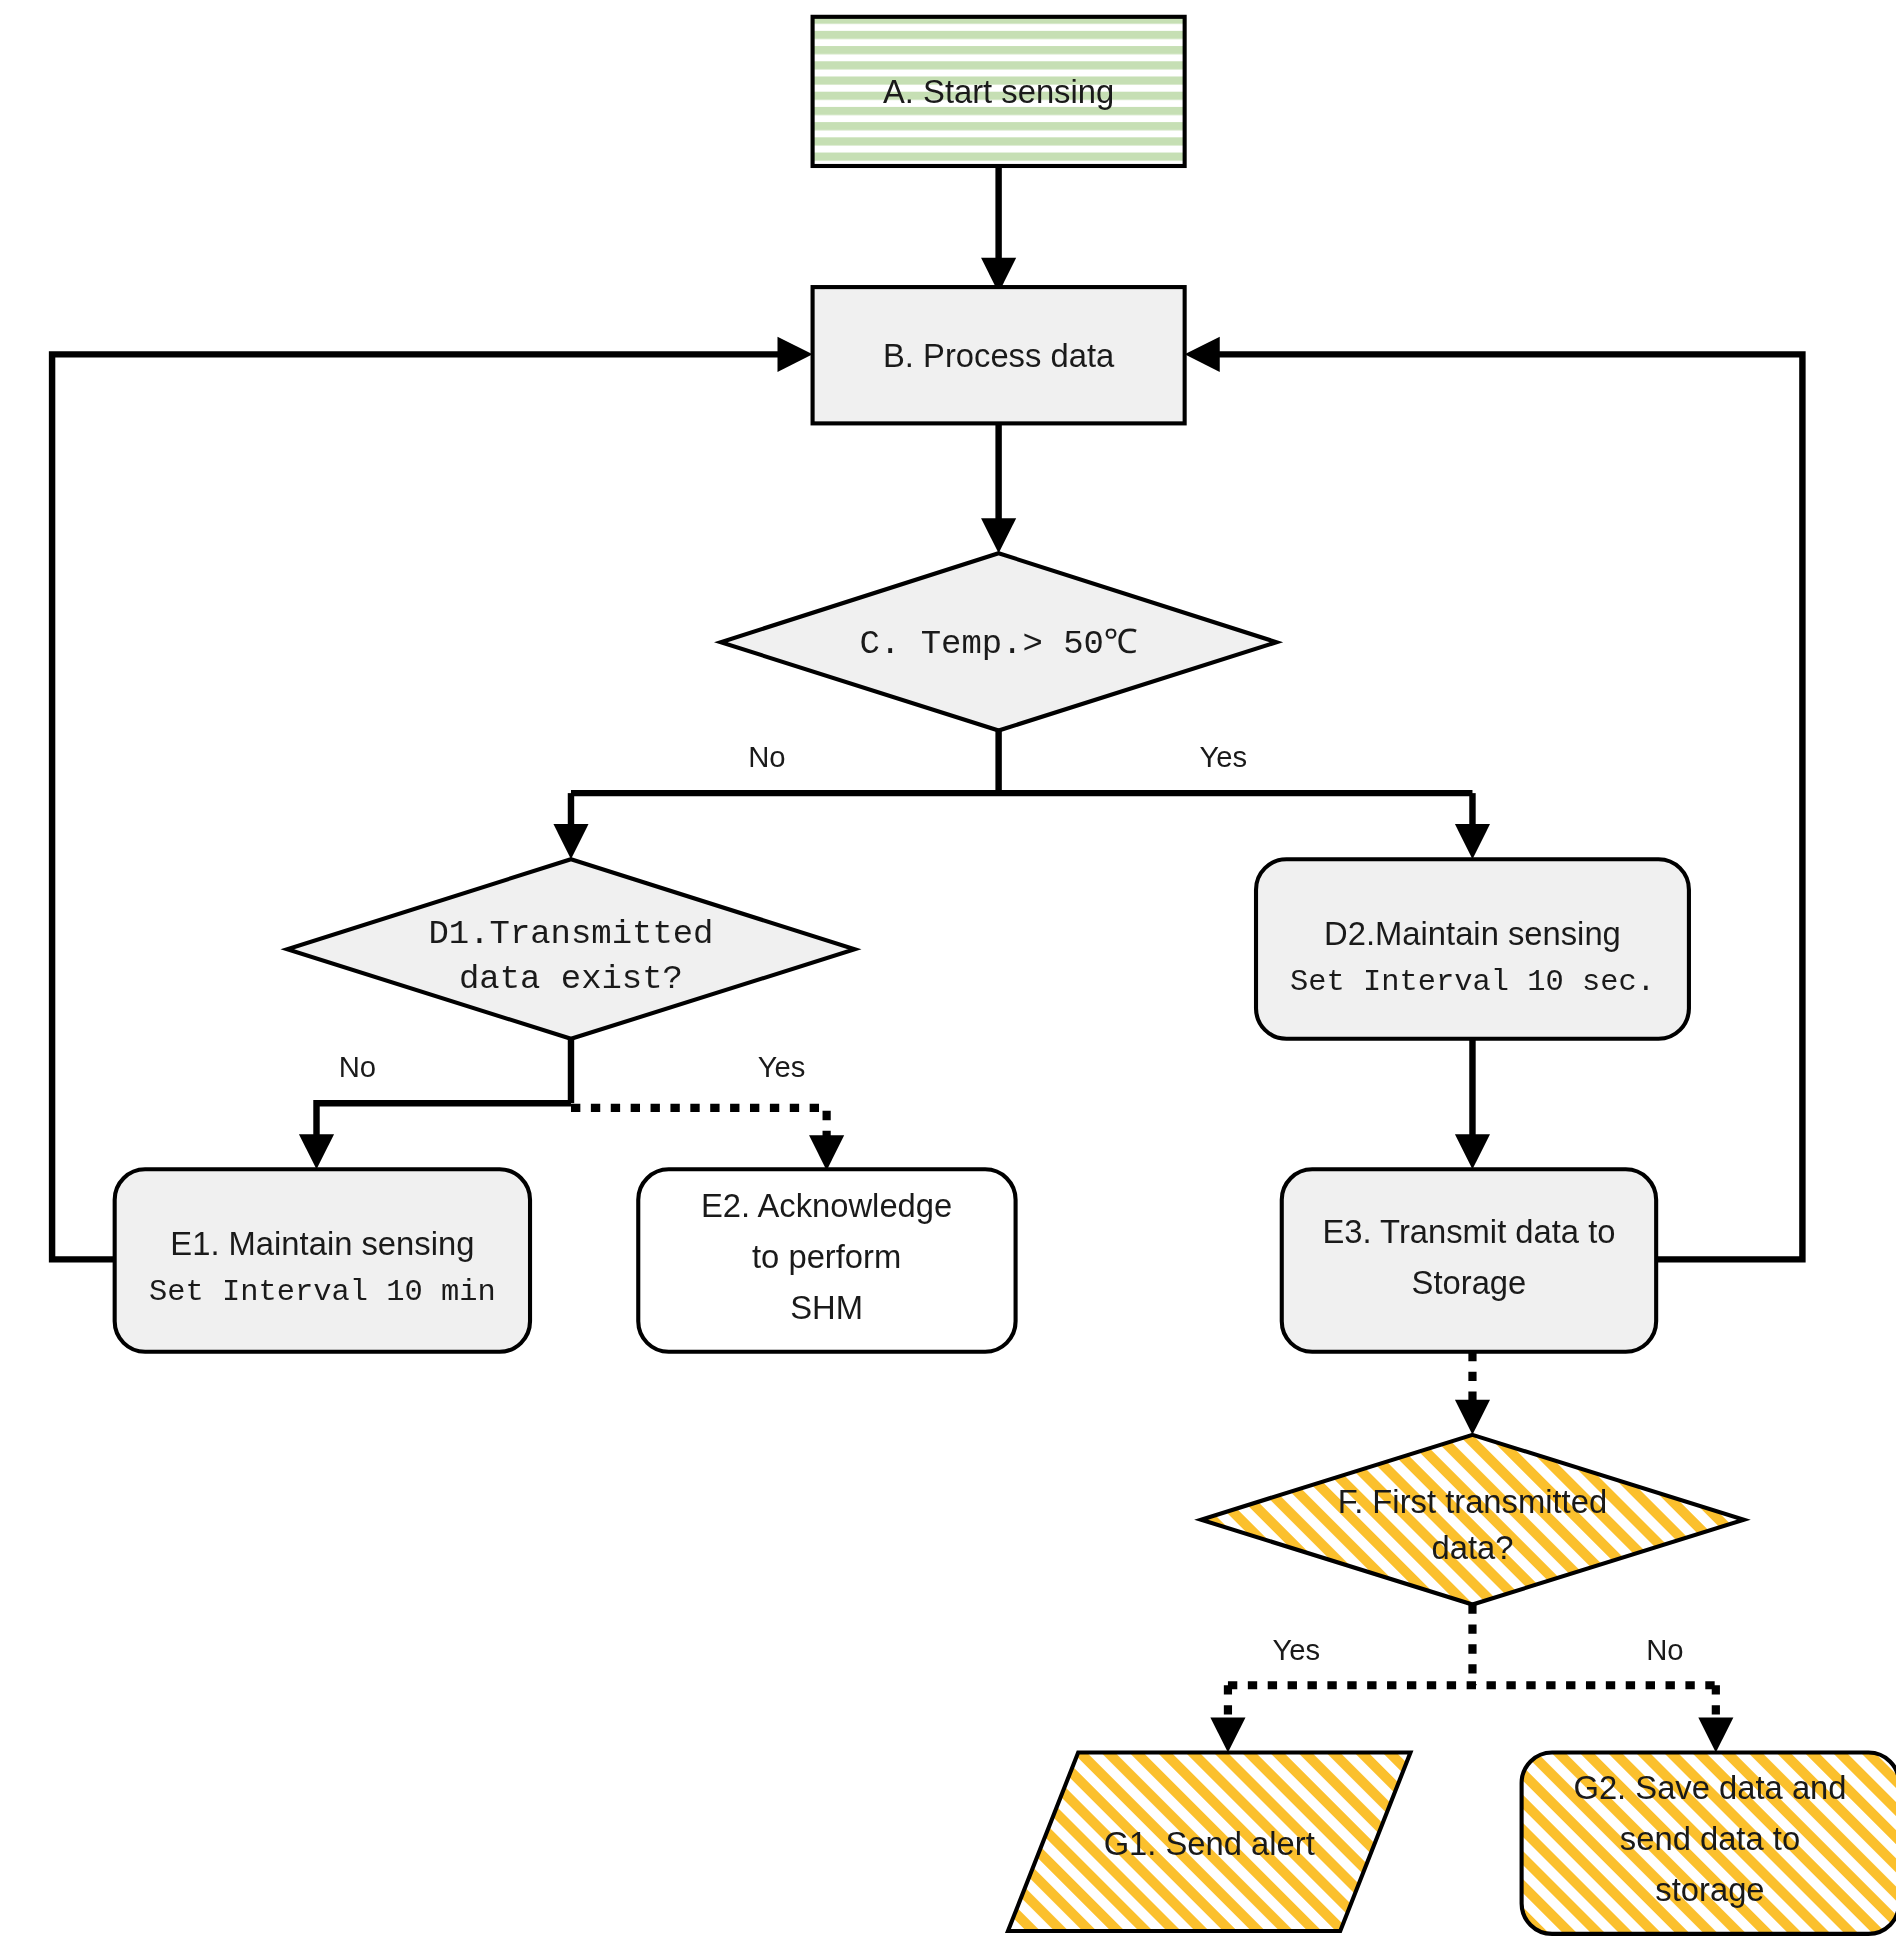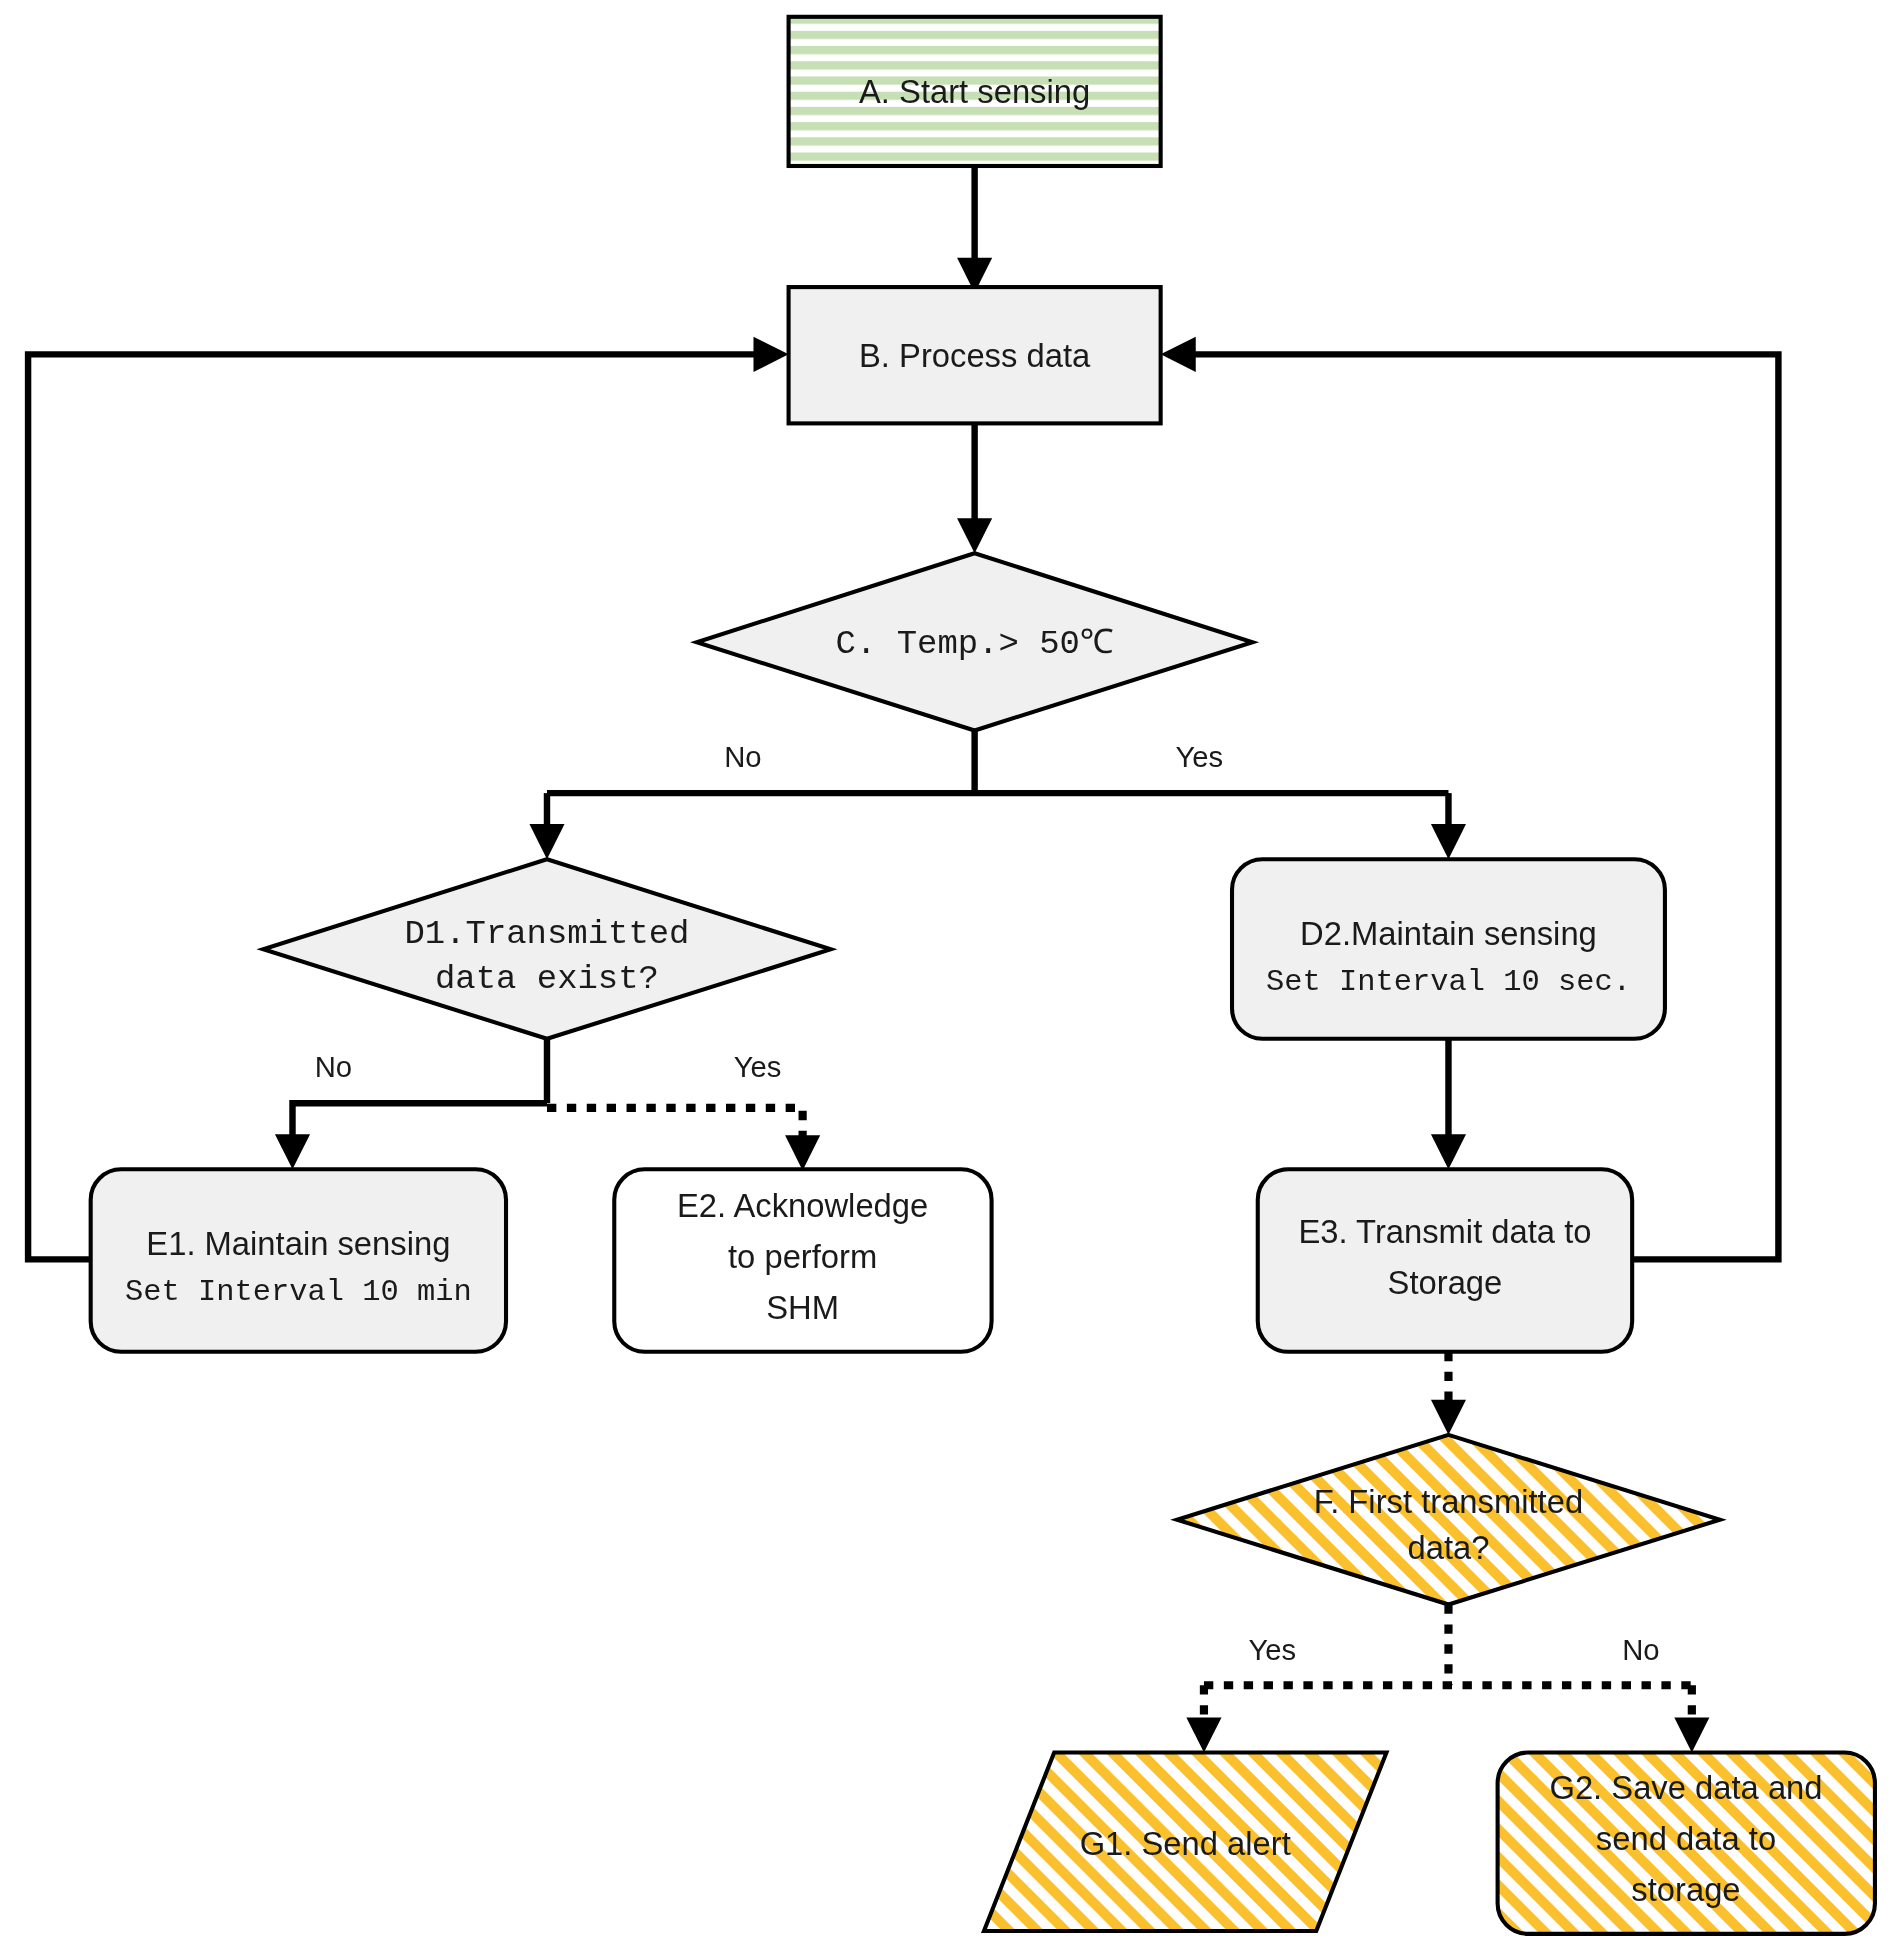--- a/index.html
+++ b/index.html
@@ -6,20 +6,21 @@
     margin: 0;
     padding: 0;
     background: #ffffff;
   }
   #flow-root {
     position: relative;
     width: 1509px;
     height: 1946px;
     background: #ffffff;
     font-family: "Liberation Sans", sans-serif;
+    margin-left: 24px;
   }
   svg#flow-svg {
     display: block;
     width: 1896px;
     height: 1946px;
   }
   .node-shape {
     stroke: #000000;
     stroke-width: 7;
   }

